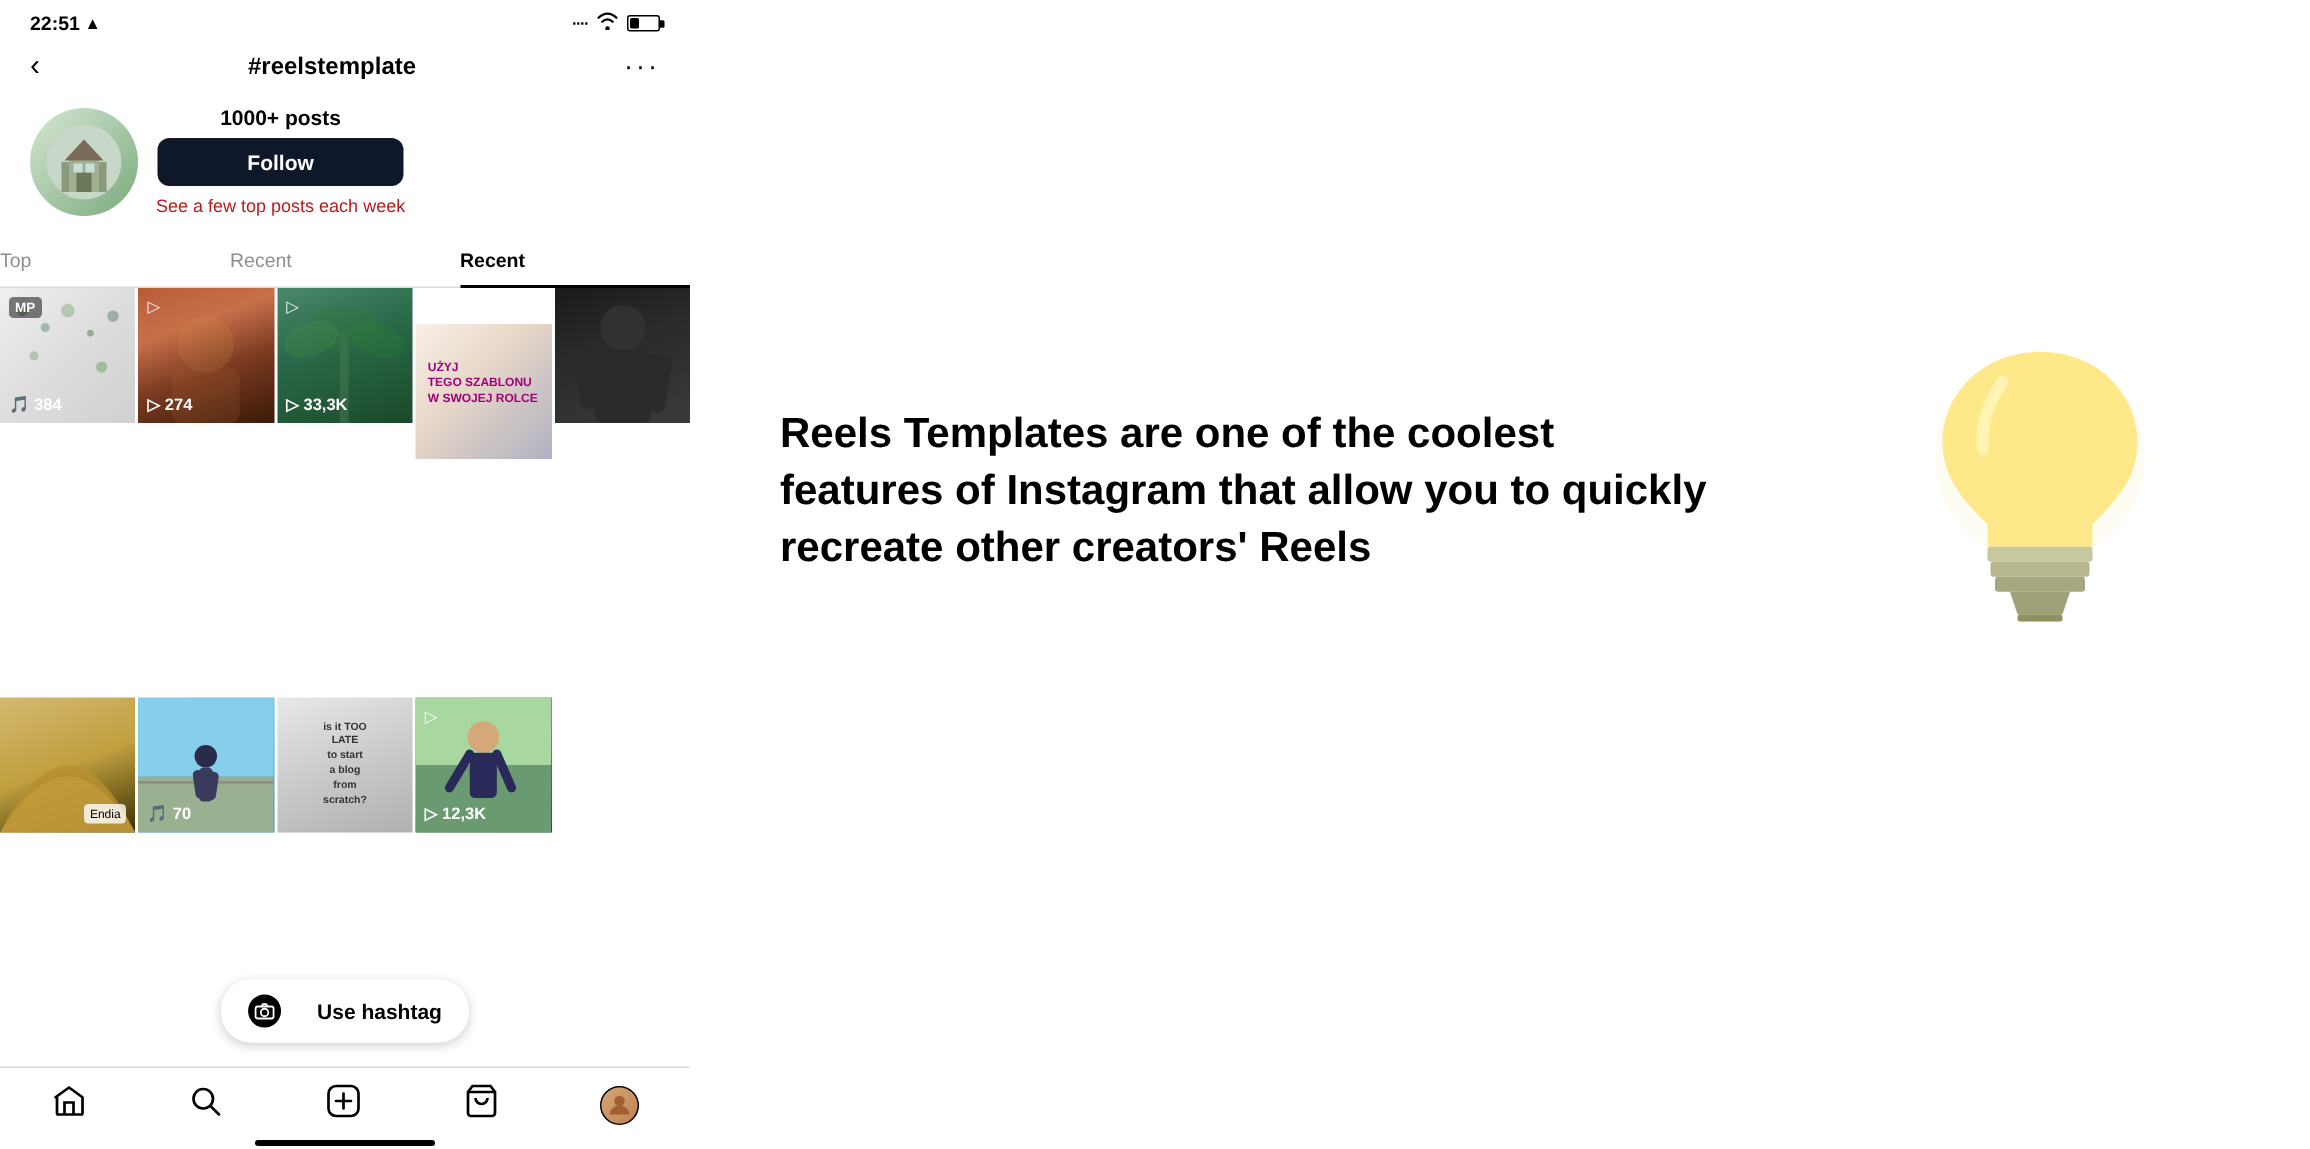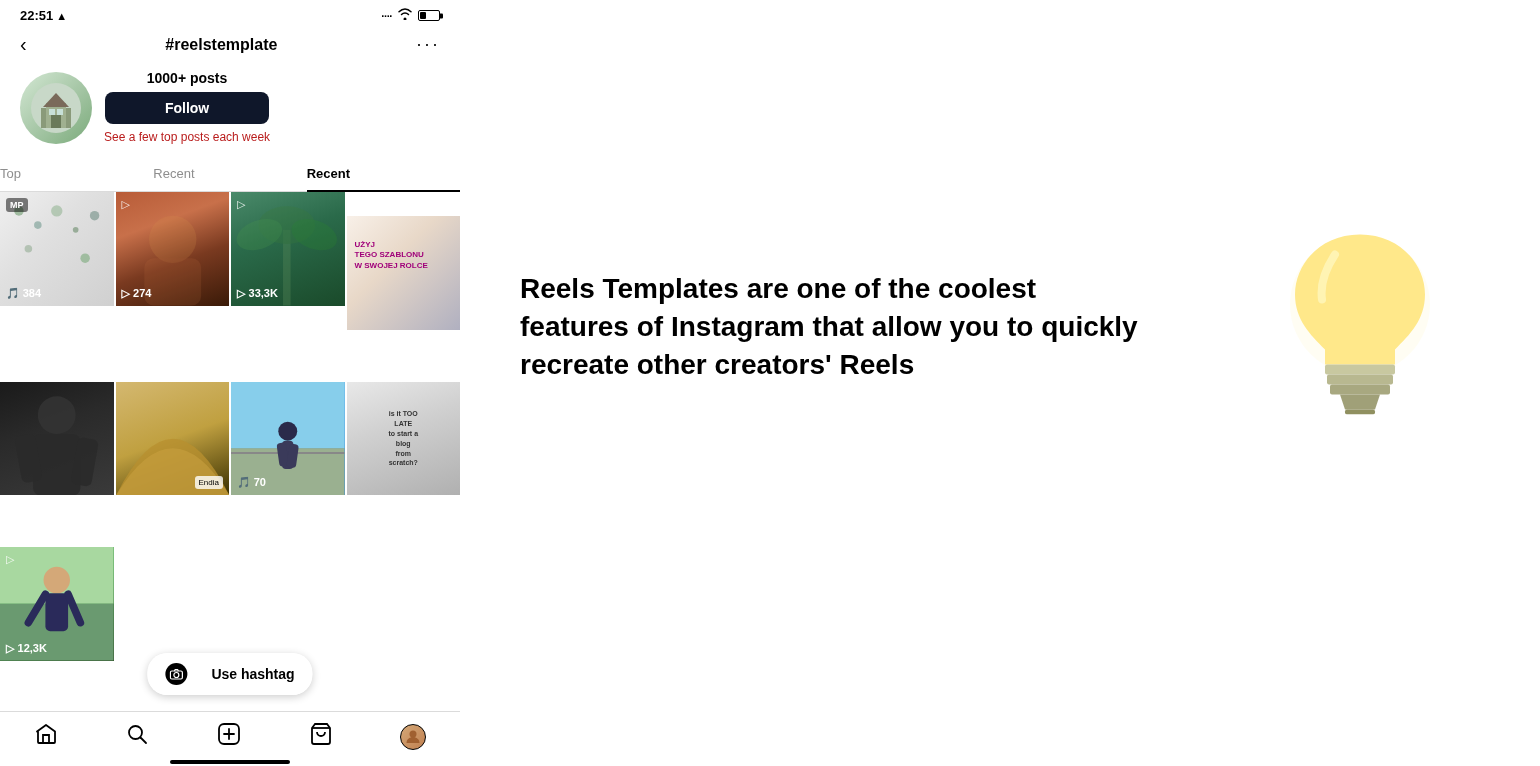--- a/index.html
+++ b/index.html
@@ -168,21 +168,21 @@
       bottom: -1px;
       left: 0;
       right: 0;
       height: 2px;
       background: #000;
     }
 
     
     .grid {
       display: grid;
-      grid-template-columns: repeat(4, 1fr);
+      grid-template-columns: repeat(5, 1fr);
       gap: 2px;
       flex: 1;
       overflow: hidden;
     }
     .grid-item {
       position: relative;
       aspect-ratio: 1;
       overflow: hidden;
       background: #c8c8c8;
     }

